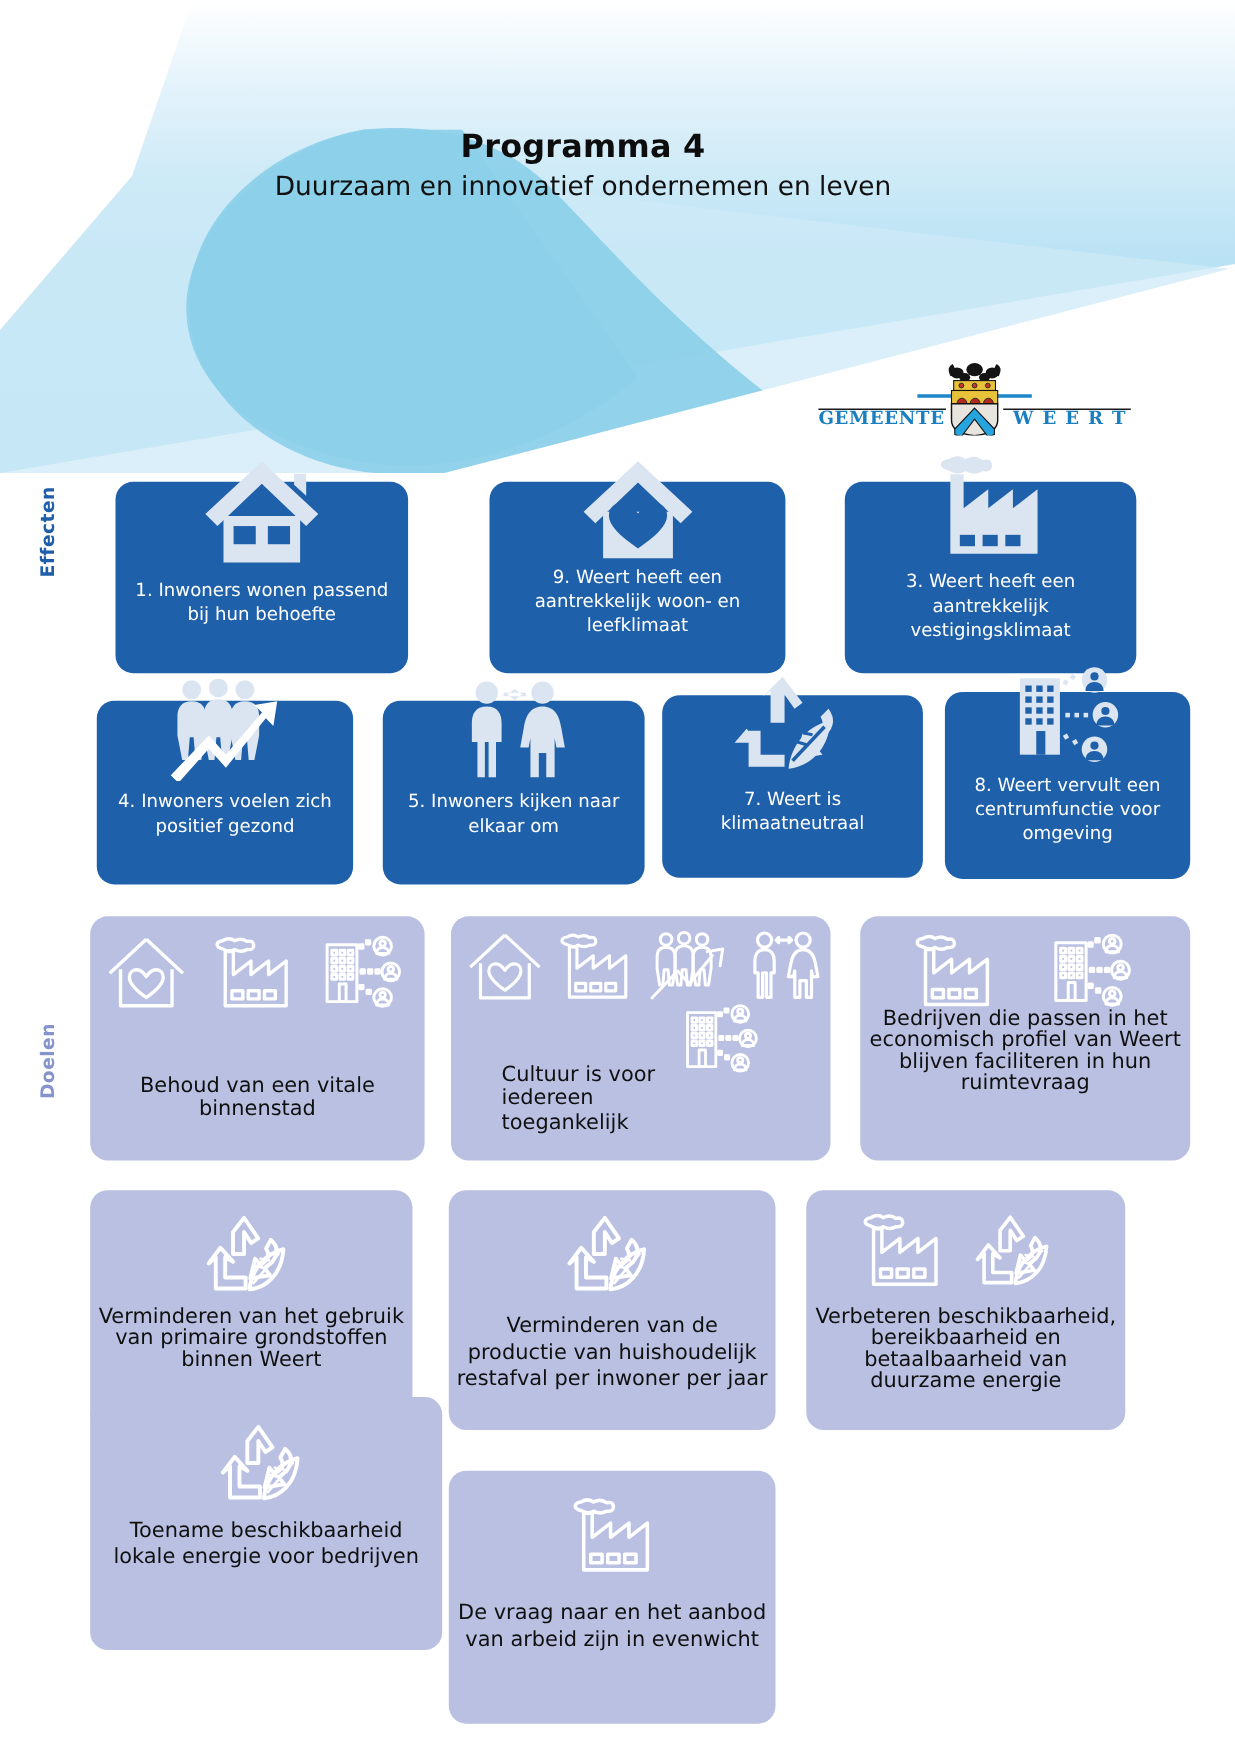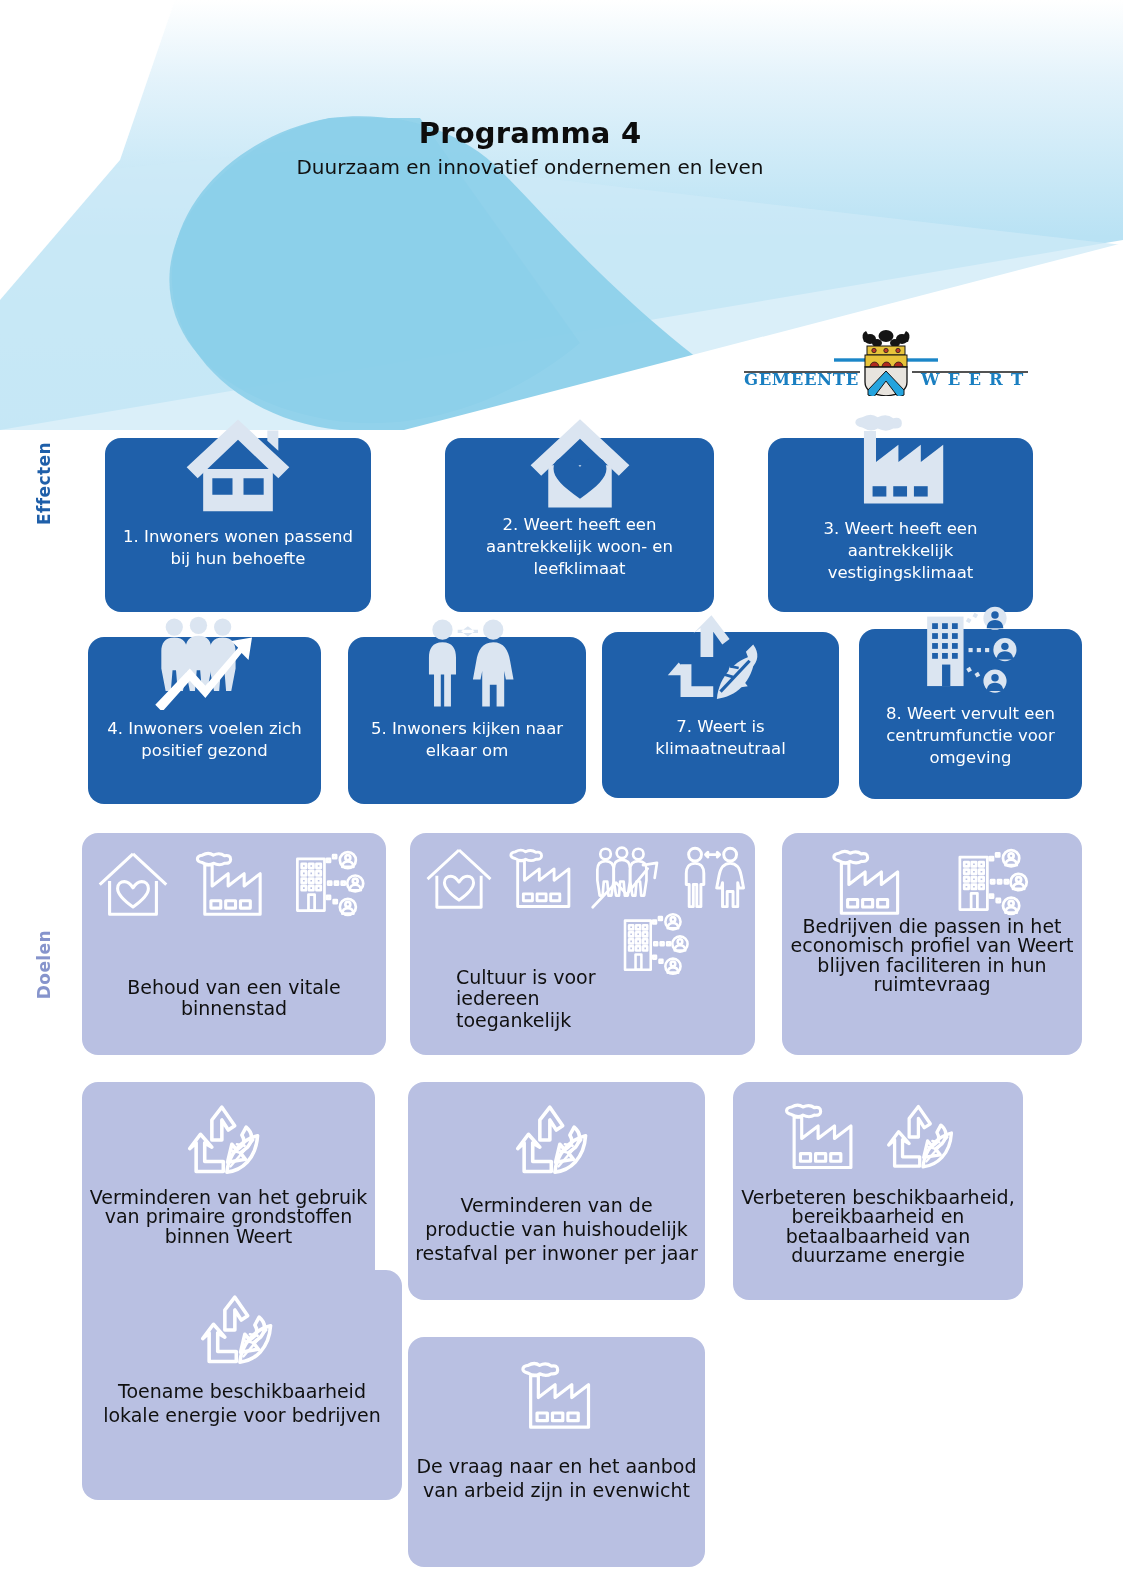--- a/index.html
+++ b/index.html
@@ -29,21 +29,21 @@
     width: 1060px;
     text-align: center;
     z-index: 4;
     pointer-events: none;
   }
   #prog-title {
     font-size: 29px; font-weight: bold; color: #0d0d0d;
     letter-spacing: 0.2px; line-height: 1.18;
   }
   #prog-subtitle {
-    font-size: 20px; font-weight: normal; color: #111111;
+    font-size: 24px; font-weight: normal; color: #111111;
     line-height: 1.3; margin-top: 4px; text-align: center;
   }
 
   
   #logo {
     position: absolute;
     left: 733px; top: 326px;
     width: 305px; height: 70px;
     z-index: 5;
     display: flex; align-items: flex-end; justify-content: center;
@@ -411,21 +411,21 @@
     </div>
     <div class="eff-text" style="top:88px;">1. Inwoners wonen passend bij hun behoefte</div>
   </div>
 
   <div class="eff-box" style="left:445px; top:438px; width:269px; height:174px;">
     <div class="icon-wrap" style="top:-24px;">
       <svg class="ic" width="106" height="97" viewBox="0 0 120 110">
           <use href="#sym-house-heart"></use>
         </svg>
     </div>
-    <div class="eff-text" style="top:76px;">2. Weert heeft een aantrekkelijk woon- en leefklimaat</div>
+    <div class="eff-text" style="top:76px;">9. Weert heeft een aantrekkelijk woon- en leefklimaat</div>
   </div>
 
   <div class="eff-box" style="left:768px; top:438px; width:265px; height:174px;">
     <div class="icon-wrap" style="top:-26px;">
       <svg class="ic" width="112" height="95" viewBox="0 0 130 110">
           <use href="#sym-factory"></use>
         </svg>
     </div>
     <div class="eff-text" style="top:80px;">3. Weert heeft een aantrekkelijk vestigingsklimaat</div>
   </div>

